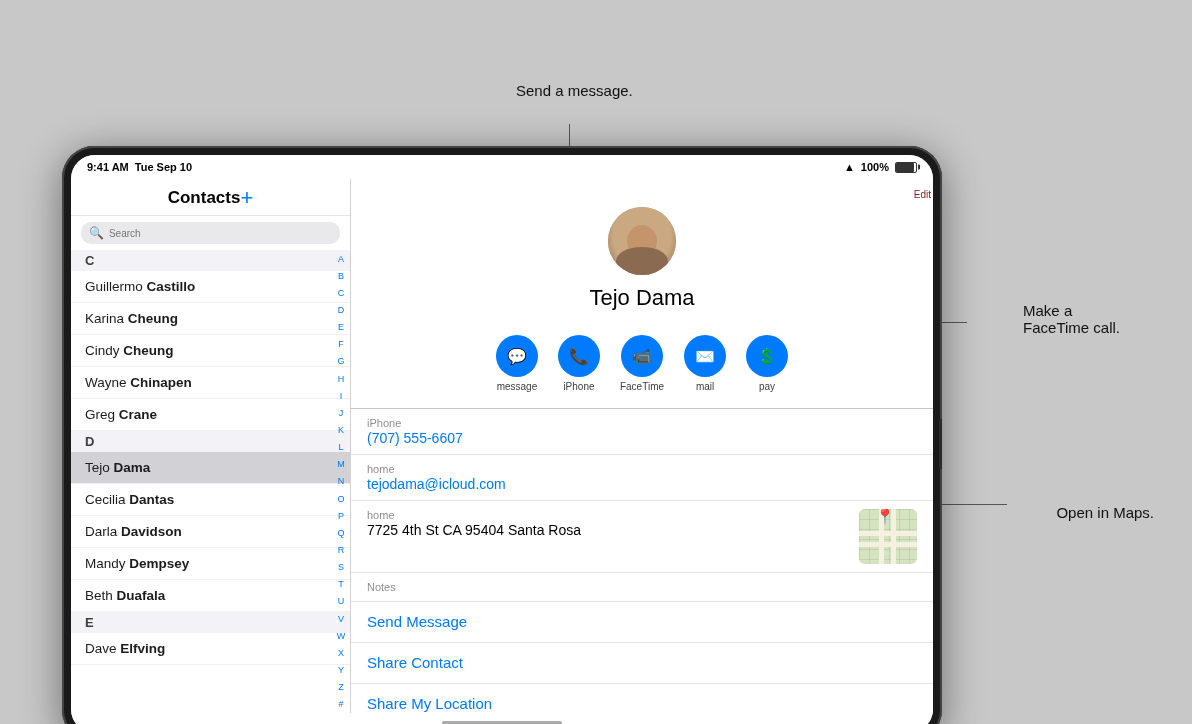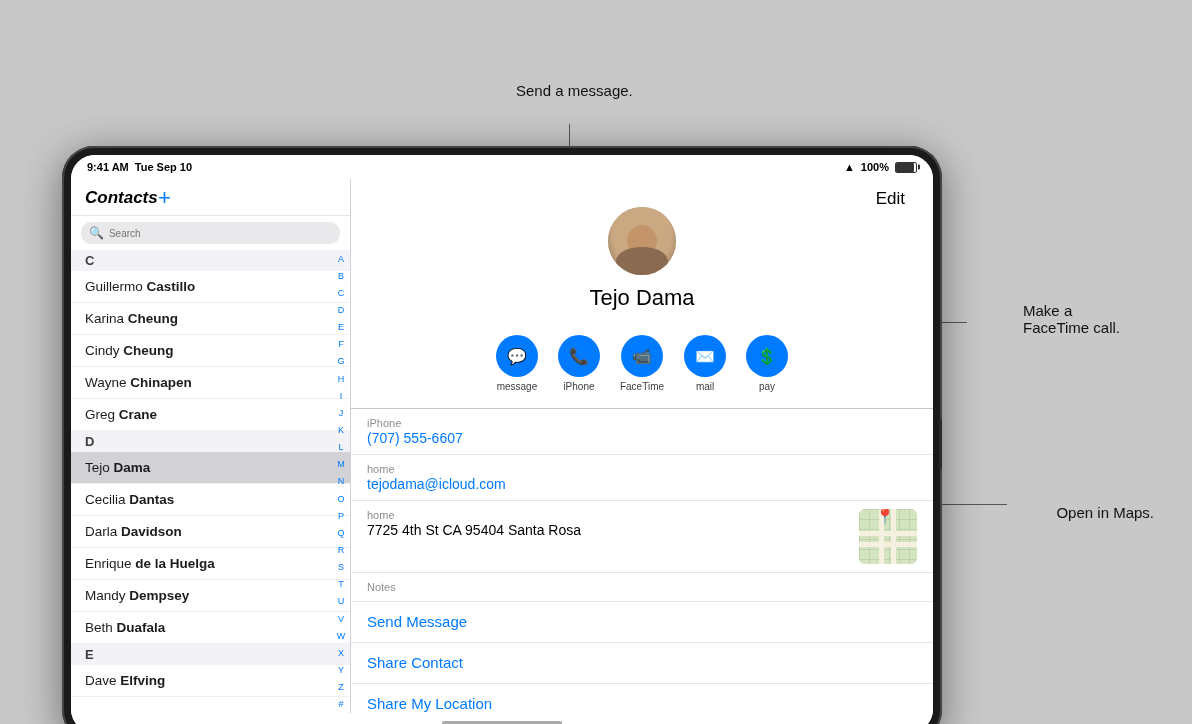--- a/index.html
+++ b/index.html
@@ -105,24 +105,23 @@
       width: 280px;
       background: white;
       border-right: 1px solid #d1d1d6;
       display: flex;
       flex-direction: column;
       flex-shrink: 0;
     }
     .sidebar-header {
       display: flex;
       align-items: center;
-      justify-content: flex-start;
+      justify-content: center;
       padding: 8px 14px 6px;
       border-bottom: 1px solid #e5e5ea;
-      font-style: italic;
     }
     .sidebar-title {
       font-size: 17px;
       font-weight: 700;
       color: #000;
     }
     .sidebar-add-btn {
       color: #007aff;
       font-size: 22px;
       font-weight: 300;
@@ -199,23 +198,23 @@
       flex: 1;
       background: white;
       overflow-y: auto;
       position: relative;
     }
     .detail-pane::-webkit-scrollbar { width: 0; }
 
     .detail-edit-btn {
       position: absolute;
       top: 10px;
-      right: 28px;
-      color: #000000;
-      font-size: 17px;
+      right: 2px;
+      color: #7f1d1d;
+      font-size: 10px;
       cursor: pointer;
     }
 
     .contact-hero {
       display: flex;
       flex-direction: column;
       align-items: center;
       padding: 28px 20px 16px;
     }
     .contact-avatar {
@@ -450,21 +449,20 @@
             <div class="contact-row">Guillermo <span class="last-name">Castillo</span></div>
             <div class="contact-row">Karina <span class="last-name">Cheung</span></div>
             <div class="contact-row">Cindy <span class="last-name">Cheung</span></div>
             <div class="contact-row">Wayne <span class="last-name">Chinapen</span></div>
             <div class="contact-row">Greg <span class="last-name">Crane</span></div>
 
             <div class="section-header">D</div>
             <div class="contact-row selected">Tejo <span class="last-name">Dama</span></div>
             <div class="contact-row">Cecilia <span class="last-name">Dantas</span></div>
             <div class="contact-row">Darla <span class="last-name">Davidson</span></div>
-            <div class="contact-row">Enrique <span class="last-name">de la Huelga</span></div>
             <div class="contact-row">Mandy <span class="last-name">Dempsey</span></div>
             <div class="contact-row">Beth <span class="last-name">Duafala</span></div>
 
             <div class="section-header">E</div>
             <div class="contact-row">Dave <span class="last-name">Elfving</span></div>
 
             <div class="alpha-index">
               <span>A</span>
                 <span>B</span>
                 <span>C</span>

